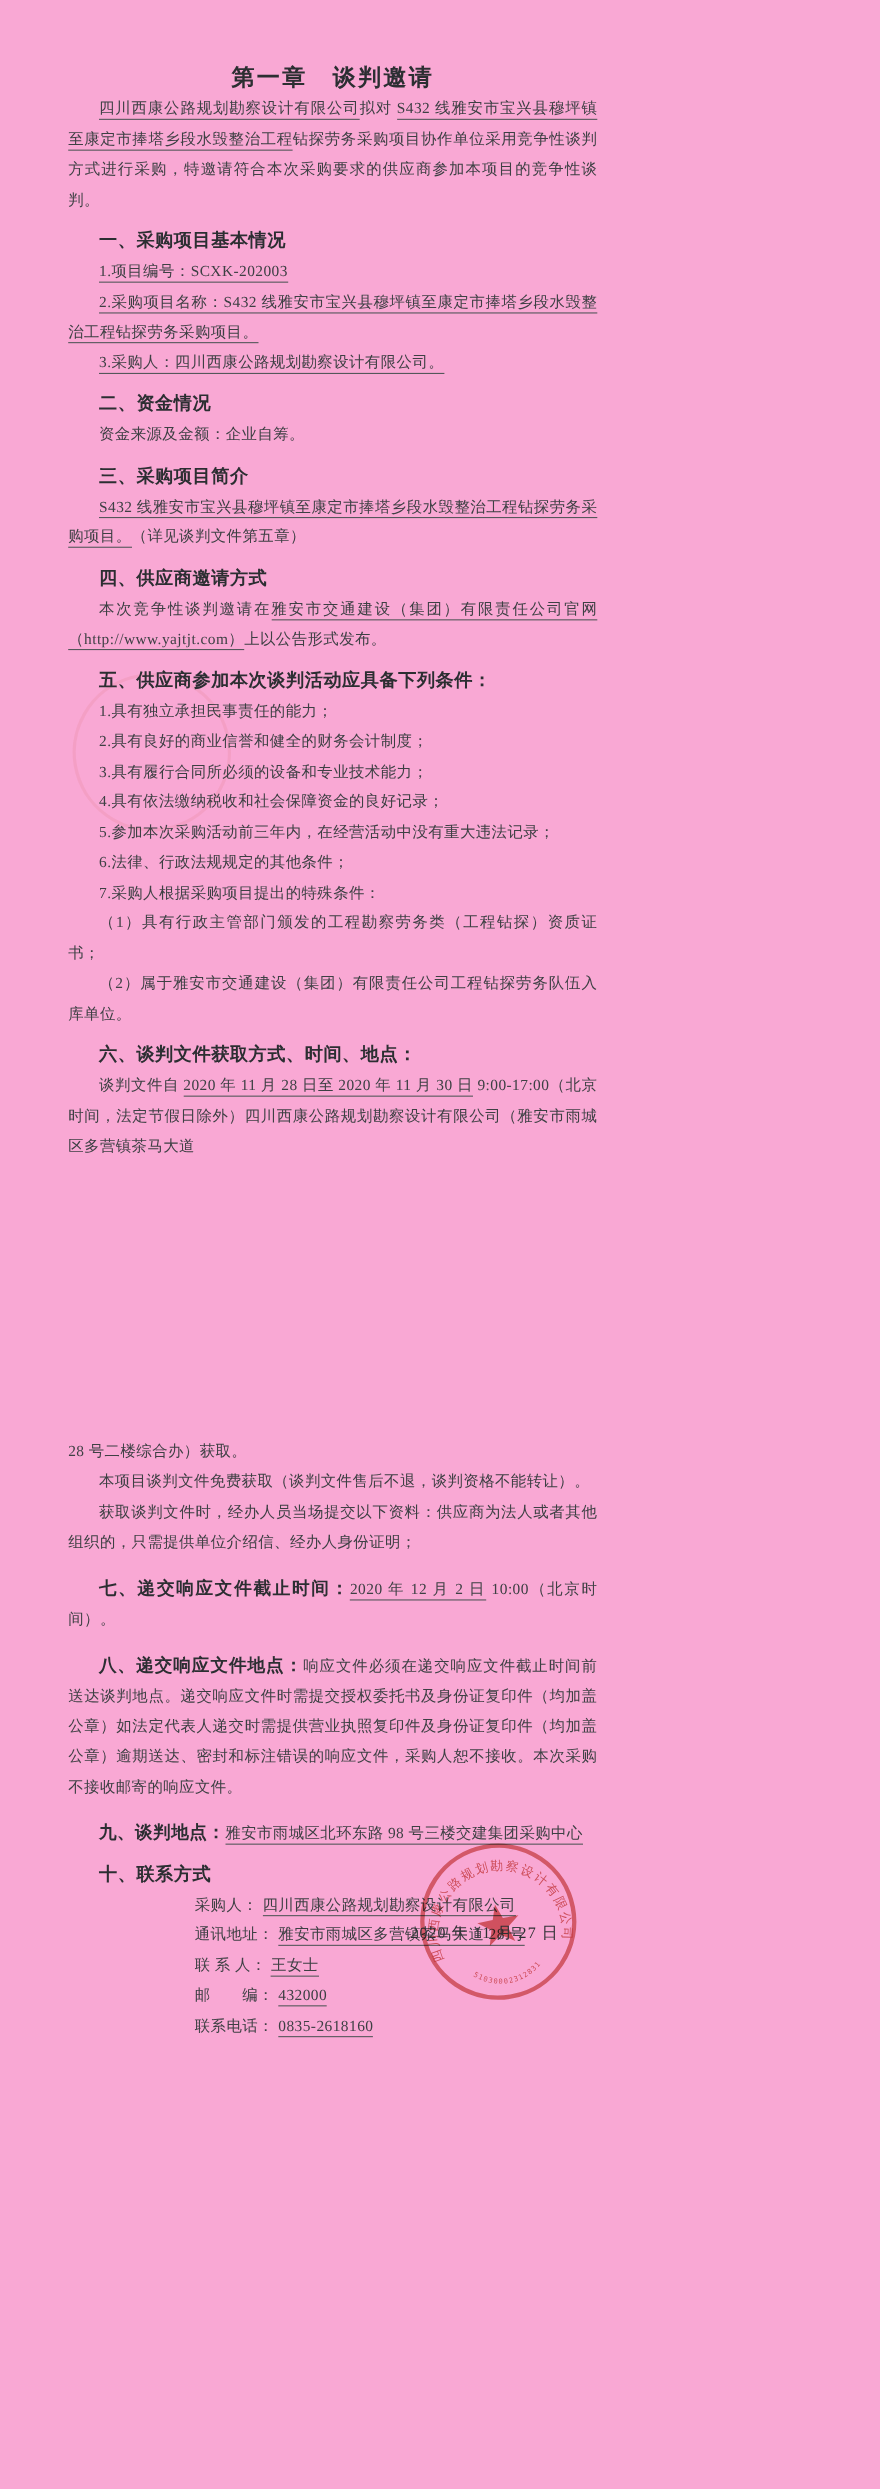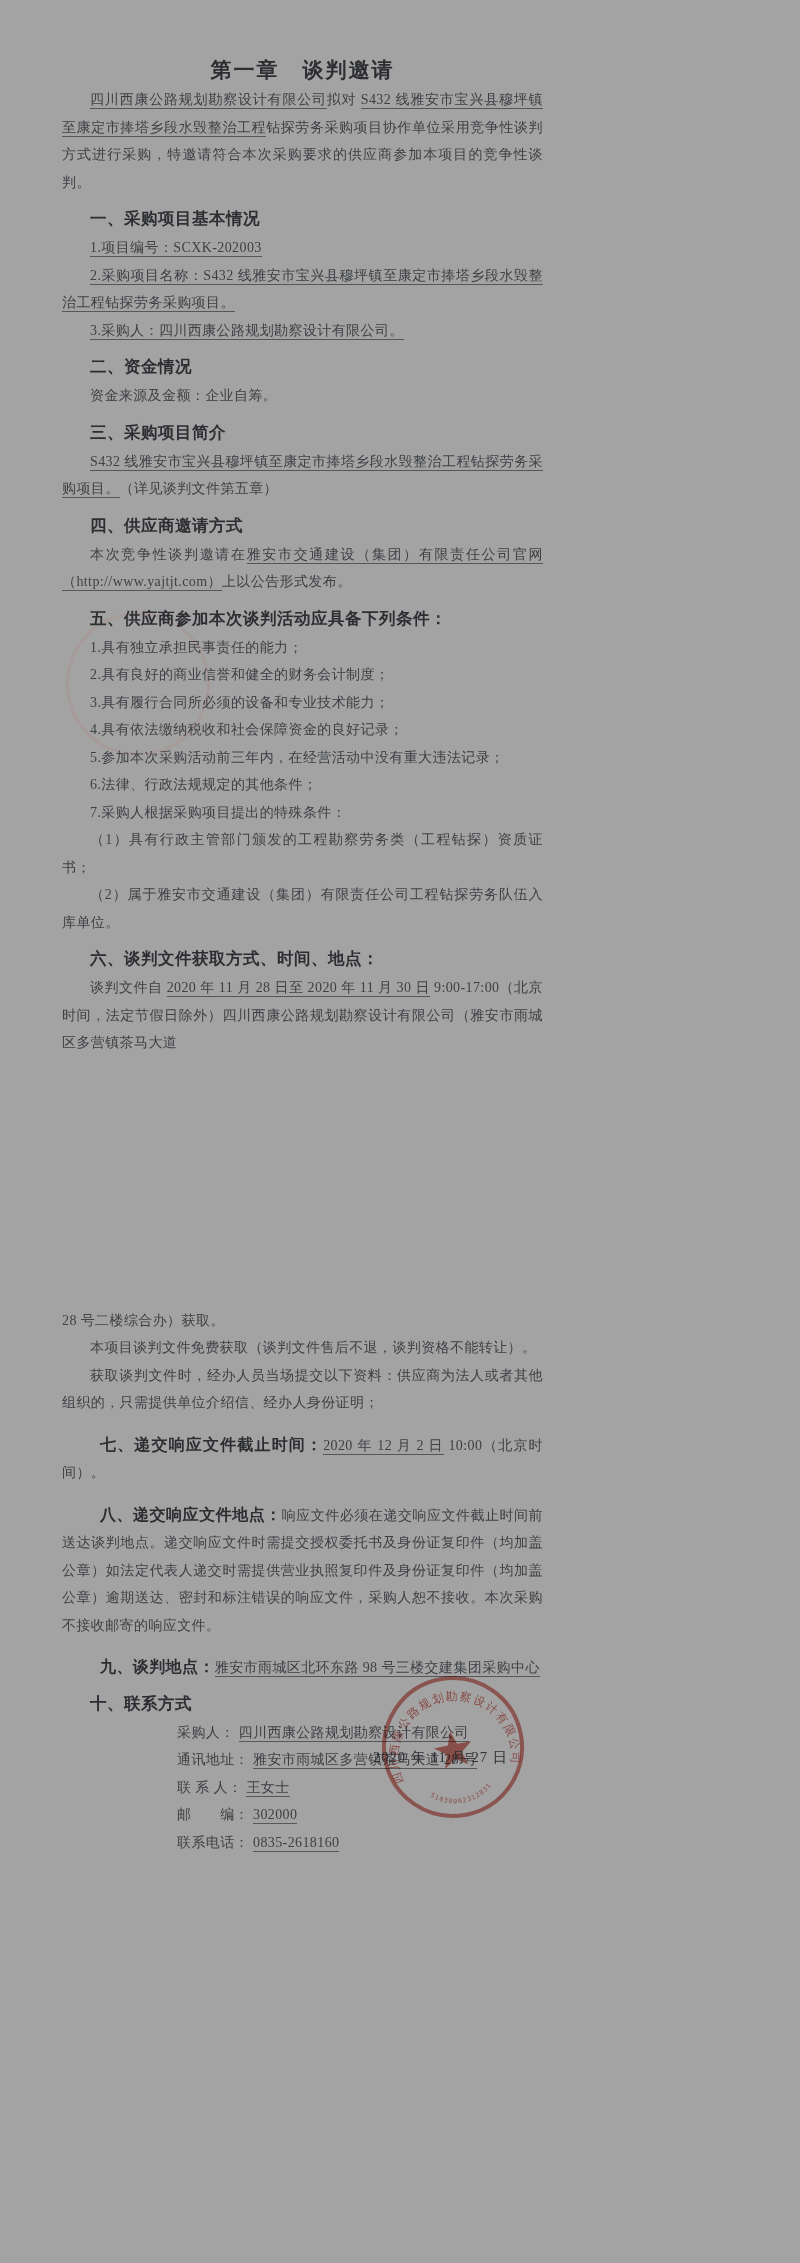--- a/index.html
+++ b/index.html
@@ -1,40 +1,40 @@
 <!DOCTYPE html>
 <html><head>
 <meta charset="utf-8">
 <style>
   html,body{margin:0;padding:0;background:#ffffff;}
   .page{
     position:relative;
     width:800px;height:2263px;
-    background:#a3a3a3;
+    background:#f9a8d4;
     overflow:hidden;
     font-family:"Liberation Serif","DejaVu Serif",serif;
     color:#3e4044;
   }
   .content{position:absolute;left:62px;top:0;width:481px;}
   .title{
     margin:55px 0 0;text-align:center;
     font-size:21px;line-height:31px;font-weight:bold;color:#2c2e32;
     letter-spacing:2px;
   }
   .para{margin:0;font-size:14px;line-height:27.5px;text-align:justify;letter-spacing:.4px;}
   .indent{text-indent:28px;}
   .sec-h{
     margin:7px 0 0;font-size:16.5px;line-height:31px;font-weight:bold;
     color:#2c2e32;padding-left:28px;letter-spacing:.5px;font-family:Liberation Serif, serif;
   }
   .intro{}
   .u{border-bottom:1px solid #55575b;padding-bottom:1px;}
   .cont-para{margin-top:250px;}
   .mt14{margin-top:14px;}
-  .inline-h{font-size:16px;font-weight:bold;color:#2c2e32;margin-left:10px;}
+  .inline-h{font-size:16px;font-weight:bold;color:#2c2e32;}
   .sec10-h{margin-top:6px;}
   .contact-row{margin:0 0 0 115px;font-size:14px;line-height:27.5px;letter-spacing:.4px;}
   .c-label{margin-right:4px;}
   .ghost-stamp{
     position:absolute;left:66px;top:612px;width:138px;height:138px;
     border:3px solid rgba(208,84,72,.10);border-radius:50%;
     transform:rotate(-15deg);
     pointer-events:none;
   }
   .stamp{
@@ -95,21 +95,21 @@
     <p class="para indent mt14"><span class="inline-h">七、递交响应文件截止时间：</span><span class="u">2020 年 12 月 2 日</span><span> 10:00（北京时间）。</span></p>
 
     <p class="para indent mt14"><span class="inline-h">八、递交响应文件地点：</span><span>响应文件必须在递交响应文件截止时间前送达谈判地点。递交响应文件时需提交授权委托书及身份证复印件（均加盖公章）如法定代表人递交时需提供营业执照复印件及身份证复印件（均加盖公章）逾期送达、密封和标注错误的响应文件，采购人恕不接收。本次采购不接收邮寄的响应文件。</span></p>
 
     <p class="para indent mt14"><span class="inline-h">九、谈判地点：</span><span class="u">雅安市雨城区北环东路 98 号三楼交建集团采购中心</span></p>
 
     <h2 class="sec-h sec10-h">十、联系方式</h2>
     <p class="contact-row"><span class="c-label">采购人：</span><span class="u">四川西康公路规划勘察设计有限公司</span></p>
     <p class="contact-row"><span class="c-label">通讯地址：</span><span class="u">雅安市雨城区多营镇茶马大道 28 号</span></p>
     <p class="contact-row"><span class="c-label">联 系 人：</span><span class="u">王女士</span></p>
-    <p class="contact-row"><span class="c-label">邮　　编：</span><span class="u">302000</span></p>
+    <p class="contact-row"><span class="c-label">邮　　编：</span><span class="u">432000</span></p>
     <p class="contact-row"><span class="c-label">联系电话：</span><span class="u">0835-2618160</span></p>
   </div>
 
   <svg class="stamp" viewBox="0 0 150 150" width="150" height="150">
     <defs>
       <path id="arcTop" d="M 20,100 A 57,57 0 1 1 130,100" fill="none"></path>
       <path id="arcBot" d="M 43,119 A 47,47 0 0 0 107,119" fill="none"></path>
     </defs>
     <circle cx="75" cy="75" r="69" fill="none" stroke="#c4463a" stroke-width="4" opacity="0.72"></circle>
     <text fill="#c4463a" font-size="11.5" letter-spacing="1.8" opacity="0.82" font-family="Liberation Serif, DejaVu Serif, serif">

